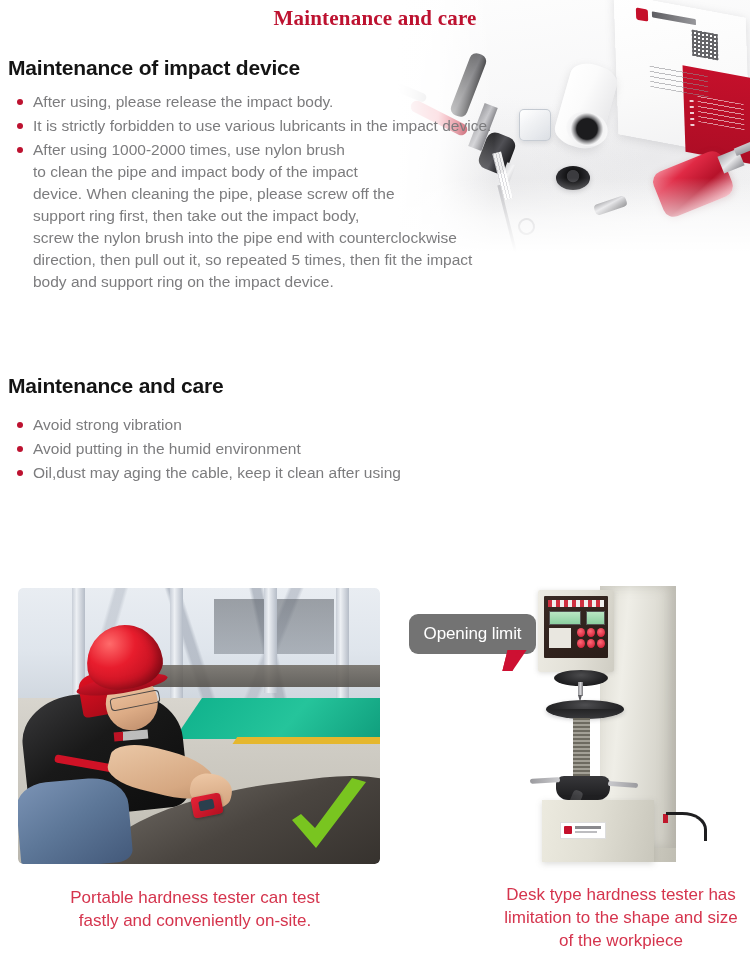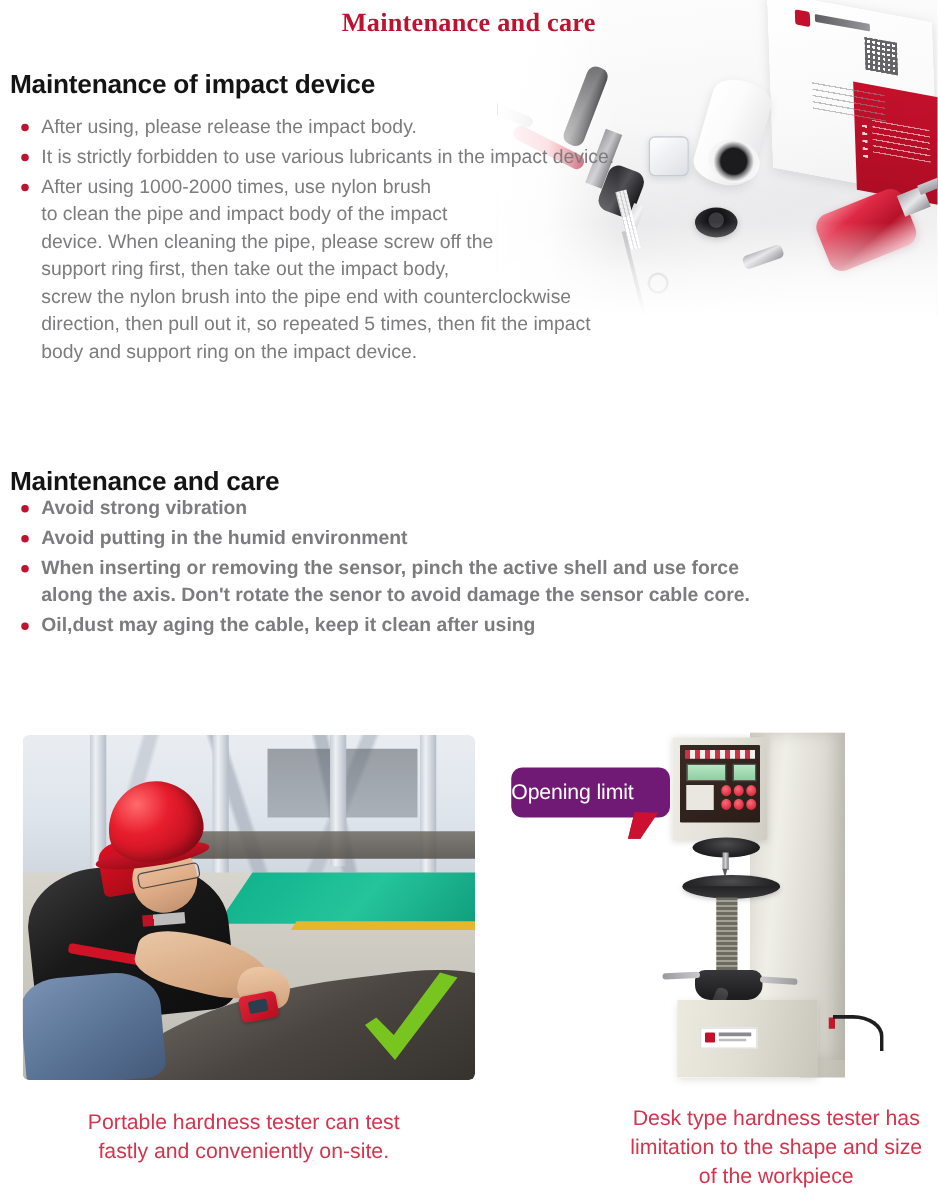--- a/index.html
+++ b/index.html
@@ -297,21 +297,21 @@
     content: "";
     position: absolute;
     left: 9px;
     top: 8px;
     width: 6px;
     height: 6px;
     border-radius: 50%;
     background: #bd1230;
   }
   .bl-1 { left: 8px; top: 91px; width: 640px; }
-  .bl-2 { left: 8px; top: 396px; width: 730px; font-weight: bold; }
+  .bl-2 { left: 8px; top: 414px; width: 730px; }
 
   
   .photo-left {
     position: absolute;
     left: 18px;
     top: 588px;
     width: 362px;
     height: 276px;
     z-index: 2;
     overflow: hidden;
@@ -655,25 +655,26 @@
     border-radius: 0 60% 0 0;
   }
 
   
   .bubble {
     position: absolute;
     left: 409px;
     top: 614px;
     width: 127px;
     height: 40px;
-    background: #701a75;
+    background: #737373;
     border-radius: 9px;
     z-index: 5;
     display: flex;
     align-items: center;
+    justify-content: center;
   }
   .bubble-label {
     font-family: "Liberation Sans", sans-serif;
     font-size: 17px;
     color: #ffffff;
     letter-spacing: -.1px;
     white-space: nowrap;
   }
   .bubble-tail {
     position: absolute;
@@ -760,22 +761,20 @@
 screw the nylon brush into the pipe end with counterclockwise
 direction, then pull out it, so repeated 5 times, then fit the impact
 body and support ring on the impact device.</li>
   </ul>
 
   <div class="section-heading sh-2">Maintenance and care</div>
 
   <ul class="bullets bl-2">
     <li>Avoid strong vibration</li>
     <li>Avoid putting in the humid environment</li>
-    <li>When inserting or removing the sensor, pinch the active shell and use force
-along the axis. Don't rotate the senor to avoid damage the sensor cable core.</li>
     <li>Oil,dust may aging the cable, keep it clean after using</li>
   </ul>
 </div>
 
 <div class="photo-left">
   <div class="pl-sky"></div>
   <div class="pl-trusses"></div>
   <div class="pl-darkbay"></div>
   <div class="pl-col c1"></div>
   <div class="pl-col c2"></div>

